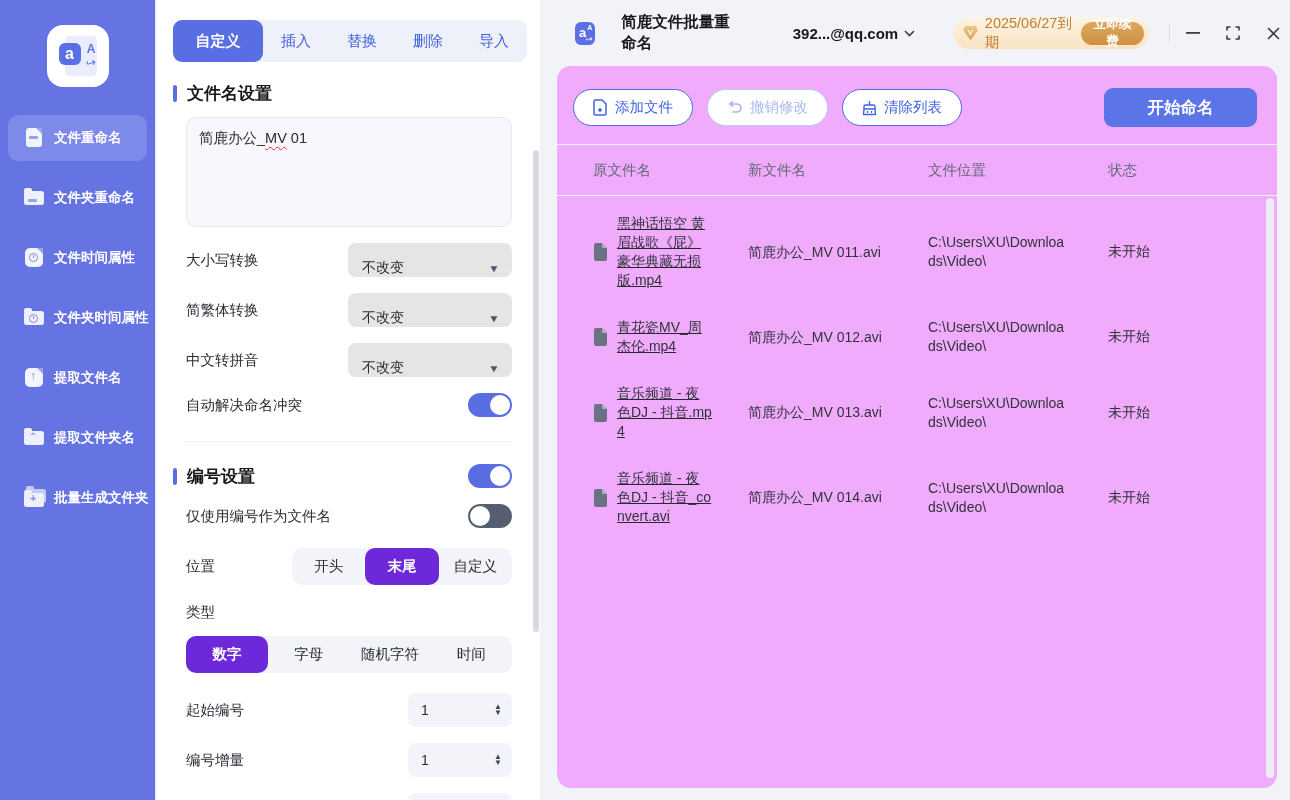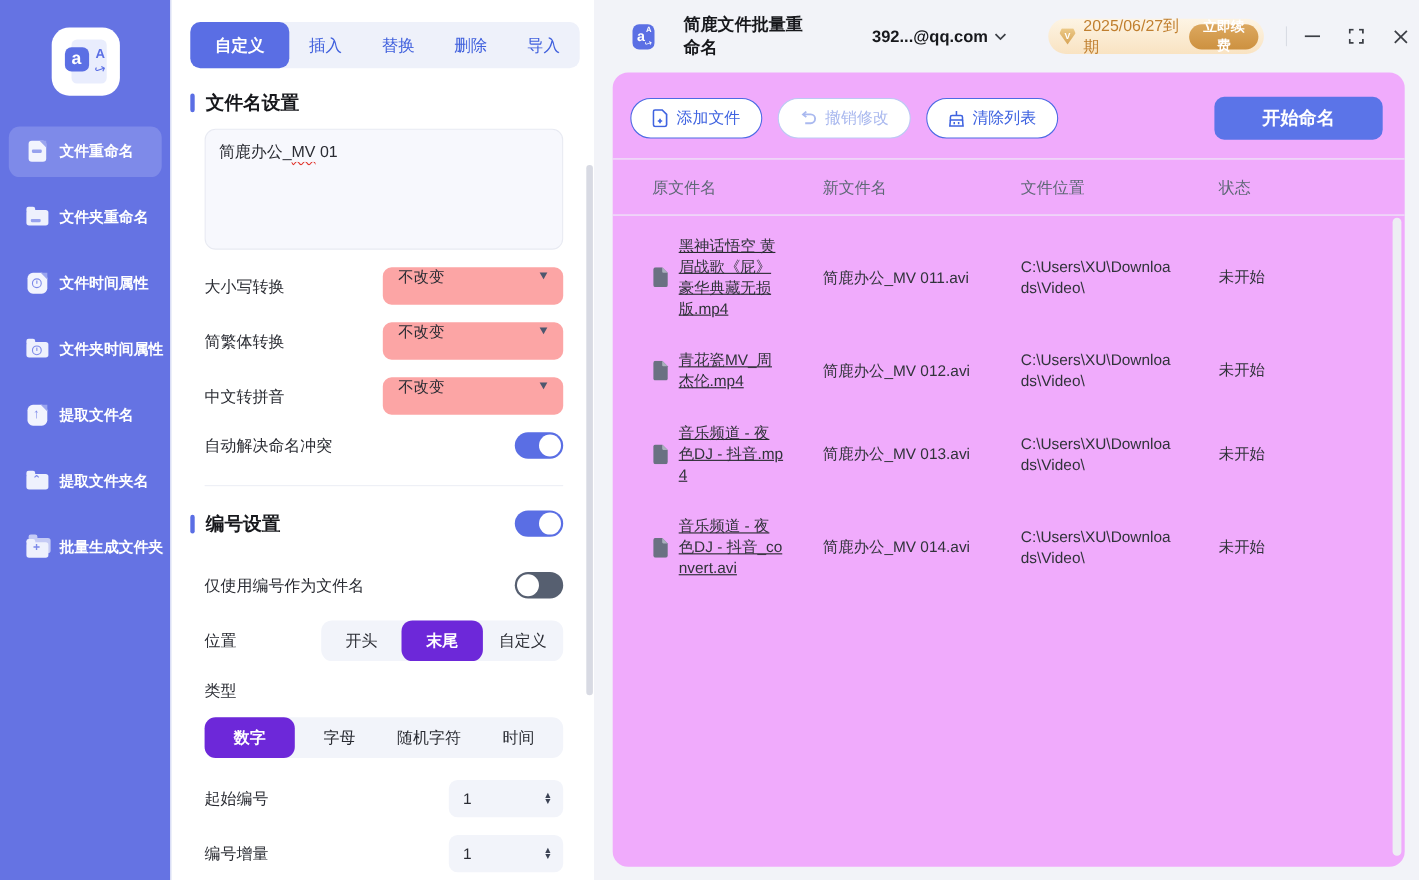--- a/index.html
+++ b/index.html
@@ -38,21 +38,21 @@
   .tab { flex:1; display:flex; align-items:center; justify-content:center; font-size:15px; color:#4161dd; cursor:pointer; }
   .tab.active { flex:0 0 90px; background:#5a6ee4; border-radius:9px; color:#ffffff; font-weight:bold; }
   .sec-title { display:flex; align-items:center; margin:20px 0 0 17px; }
   .sec-bar { width:4px; height:17px; background:#5a6ee4; border-radius:2px; margin-right:10px; }
   .sec-text { font-size:17px; font-weight:bold; color:#17181c; }
   .settings-body { padding:0 28px 0 30px; }
   .filename-box { margin-top:12px; height:110px; background:#f7f8fd; border:1px solid #e8eaf2; border-radius:10px; padding:11px 12px; font-size:14.5px; color:#2a2c33; cursor:text; }
   .misspell { text-decoration:underline wavy #e0342c 1px; text-underline-offset:3px; }
   .form-row { display:flex; align-items:center; justify-content:space-between; margin-top:16px; }
   .form-label { font-size:14.5px; color:#2a2c33; }
-  .select { width:164px; height:34px; background:#fca5a5; border-radius:8px; display:flex; align-items:flex-start; justify-content:space-between; padding:0 12px 0 14px; cursor:pointer;font-family:Liberation Serif, serif; }
+  .select { width:164px; height:34px; background:#e5e5e5; border-radius:8px; display:flex; align-items:flex-end; justify-content:space-between; padding:0 12px 0 14px; cursor:pointer;font-family:Liberation Serif, serif; }
   .select-value { font-size:14px; color:#2a2c33; }
   .caret { font-size:12px; color:#4e576e; transform:scaleY(.85); }
   .toggle { width:44px; height:24px; border-radius:12px; position:relative; cursor:pointer; flex:0 0 44px; }
   .toggle.on { background:#5a6ee4; }
   .toggle.off { background:#565f70; }
   .knob { position:absolute; top:2px; width:20px; height:20px; background:#fff; border-radius:50%; }
   .toggle.on .knob { right:2px; } .toggle.off .knob { left:2px; }
   .divider { border-top:1px solid #edeff5; margin-top:24px; }
   .seg { background:#f2f4fa; border-radius:10px; display:flex; height:37px; align-items:stretch; }
   .seg-pos { width:220px; }
@@ -222,21 +222,21 @@
 
   <div class="sec-title" style="margin-top:22px;text-align:right;">
     <span class="sec-bar"></span>
     <span class="sec-text">编号设置</span>
     <div class="toggle on" style="margin-left:auto; margin-right:28px;">
         <span class="knob"></span>
       </div>
   </div>
 
   <div class="settings-body">
-    <div class="form-row" style="margin-top:32px;">
+    <div class="form-row" style="margin-top:16px;">
       <span class="form-label">仅使用编号作为文件名</span>
       <div class="toggle off">
           <span class="knob"></span>
         </div>
     </div>
 
     <div class="form-row" style="margin-top:20px;">
       <span class="form-label">位置</span>
       <div class="seg seg-pos">
         <div class="seg-btn">开头</div>

